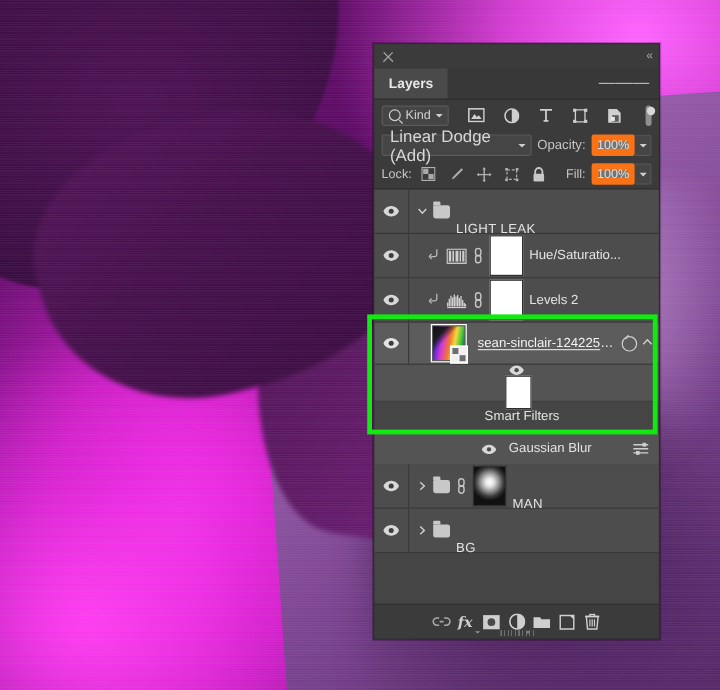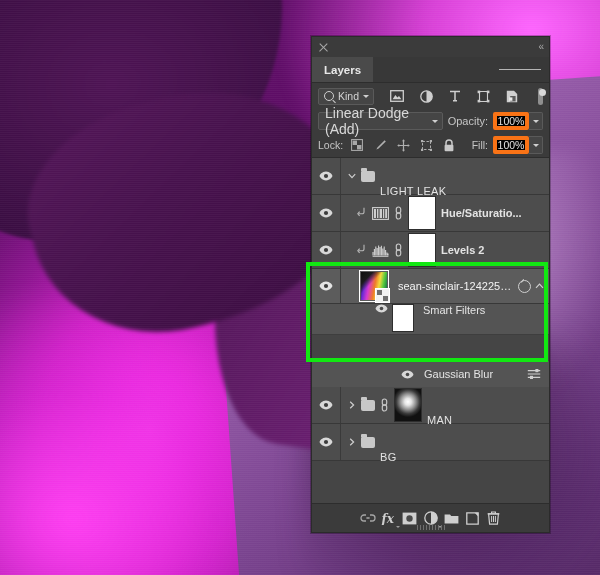--- a/index.html
+++ b/index.html
@@ -90,35 +90,35 @@
   .caret{width:0;height:0;border-left:3.2px solid transparent;border-right:3.2px solid transparent;border-top:3.6px solid #cfcfcf;}
   .fic{width:21px;height:20px;display:flex;align-items:center;justify-content:center;cursor:pointer;}
   .toggle-pill{width:9px;height:17px;border-radius:5px;background:#8f8f8f;position:relative;margin-left:4px;cursor:pointer;}
   .toggle-pill:after{content:"";position:absolute;top:1px;left:1px;width:7px;height:7px;border-radius:50%;background:#d8d8d8;}
 
   .ps-blendrow{height:24px;display:flex;align-items:center;gap:5px;padding:0 6px;flex:0 0 auto;}
   .blend-select{flex:1;display:flex;align-items:center;background:#454545;border:1px solid #5a5a5a;
     border-radius:2px;height:18px;padding:0 4px 0 6px;box-sizing:border-box;cursor:pointer;}
   .blend-select .lbl{flex:1;color:#d8d8d8;font-size:14px;}
   .op-label{color:#c5c5c5;font-size:11px;white-space:nowrap;}
-  .num-box{background:#000000;border:4px solid #f97316;border-radius:2px;height:18px;
+  .num-box{background:#737373;border:6px solid #f97316;border-radius:2px;height:18px;
     display:flex;align-items:center;justify-content:center;width:36px;color:#e0e0e0;font-size:10.5px;box-sizing:border-box;cursor:text;}
   .num-caret{background:#454545;border:1px solid #5a5a5a;border-left:none;border-radius:0 2px 2px 0;height:18px;width:14px;
     display:flex;align-items:center;justify-content:center;box-sizing:border-box;cursor:pointer;}
 
   .ps-lockrow{height:24px;display:flex;align-items:center;gap:5px;padding:0 6px;flex:0 0 auto;
     border-bottom:1px solid #2d2d2d;}
   .lock-label{color:#c5c5c5;font-size:10.5px;}
   .lic{width:18px;height:18px;display:flex;align-items:center;justify-content:center;cursor:pointer;}
 
   
   .ps-list{flex:1 1 auto;background:#454545;overflow:hidden;position:relative;}
   .layer-row{height:36px;display:flex;align-items:center;border-bottom:1px solid #383838;position:relative;}
   .layer-row.group{background:#4d4d4d;}
-  .layer-row.sub{background:#4d4d4d;font-weight:bold;}
+  .layer-row.sub{background:#4d4d4d;}
   .eye-col{width:28px;height:100%;display:flex;align-items:center;justify-content:center;
     border-right:1px solid #3a3a3a;flex:0 0 auto;cursor:pointer;}
   .eye{width:14px;height:10px;position:relative;}
   .eye svg{display:block;}
   .row-body{flex:1;display:flex;align-items:center;gap:5px;padding-left:6px;min-width:0;height:100%;}
   .disc{width:9px;height:9px;flex:0 0 auto;display:flex;align-items:center;justify-content:center;cursor:pointer;}
   .folder{width:14px;height:11px;background:#c8c8c8;flex:0 0 auto;position:relative;border-radius:1px 2px 2px 2px;}
   .folder:before{content:"";position:absolute;top:-3px;left:0;width:6px;height:3px;background:#c8c8c8;border-radius:1px 1px 0 0;}
   .layer-name{color:#e3e3e3;font-size:11px;white-space:nowrap;overflow:hidden;text-overflow:ellipsis;}
   .layer-name.group-name{letter-spacing:.3px;margin-top:30px;}
@@ -136,21 +136,21 @@
   .so-badge{position:absolute;right:-1px;bottom:-1px;width:13px;height:13px;background:#f2f2f2;
     border:1.3px solid #ffffff;}
   .so-badge:before{content:"";position:absolute;left:1px;top:1px;width:5px;height:5px;background:#6f6f6f;}
   .so-badge:after{content:"";position:absolute;right:1px;bottom:1px;width:5px;height:5px;background:#6f6f6f;}
   .name-underline{text-decoration:underline;text-underline-offset:2px;}
   .row-right{margin-left:auto;display:flex;align-items:center;gap:4px;padding-right:5px;flex:0 0 auto;}
   .sf-ring{width:11px;height:11px;border:1.4px solid #cfcfcf;border-radius:50%;position:relative;cursor:pointer;}
   .sf-ring:after{content:"";position:absolute;left:3px;top:-2px;width:1.4px;height:4px;background:#cfcfcf;transform:rotate(35deg);}
   .chev-up{color:#cfcfcf;font-size:10px;line-height:1;cursor:pointer;}
 
-  .sf-row{height:30px;display:flex;align-items:flex-start;background:#545454;border-bottom:1px solid #3e3e3e;}
+  .sf-row{height:30px;display:flex;align-items:center;background:#545454;border-bottom:1px solid #3e3e3e;flex-direction:column;}
   .sf-indent{width:60px;flex:0 0 auto;}
   .sf-eye{width:18px;display:flex;align-items:center;justify-content:center;flex:0 0 auto;cursor:pointer;}
   .sf-mask{width:20px;height:26px;background:#fff;border:1px solid #2e2e2e;margin-left:2px;flex:0 0 auto;cursor:pointer;}
   .sf-label{color:#e3e3e3;font-size:11px;margin-left:9px;}
   .gb-row{height:26px;display:flex;align-items:center;background:#545454;margin-top:26px;}
   .gb-indent{width:86px;flex:0 0 auto;}
   .gb-label{color:#e3e3e3;font-size:11px;margin-left:8px;}
   .gb-right{margin-left:auto;padding-right:8px;display:flex;align-items:center;cursor:pointer;}
 
   .ps-bottombar{height:28px;background:#3b3b3b;border-top:1px solid #2d2d2d;display:flex;

